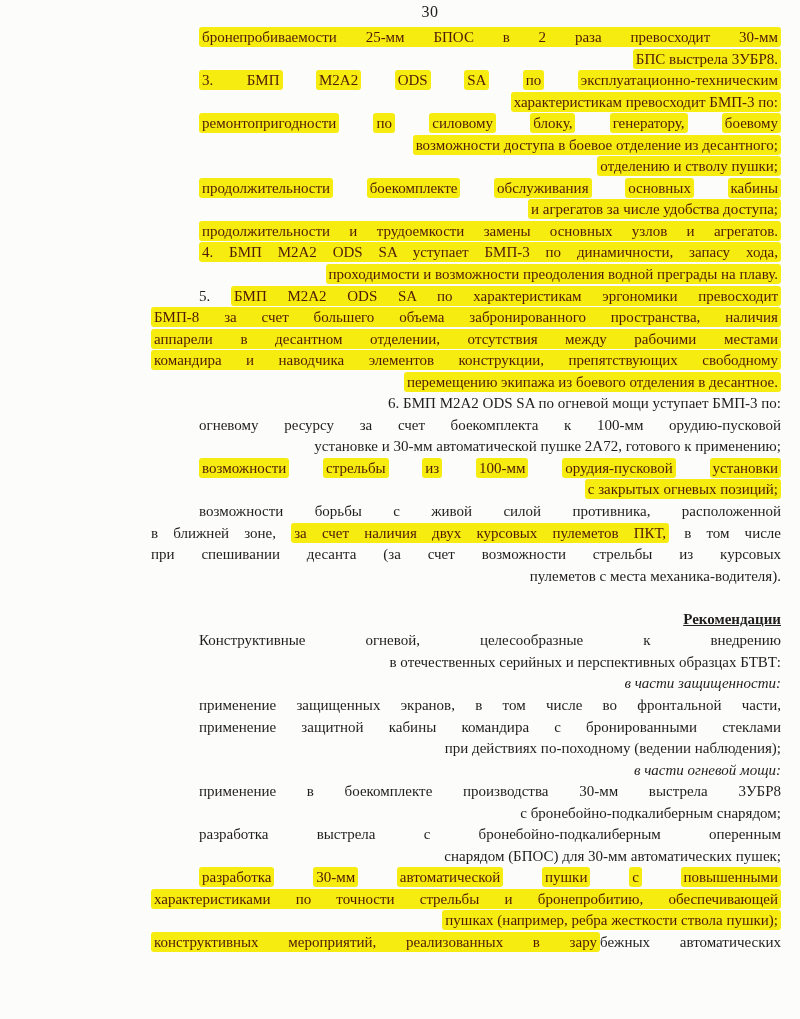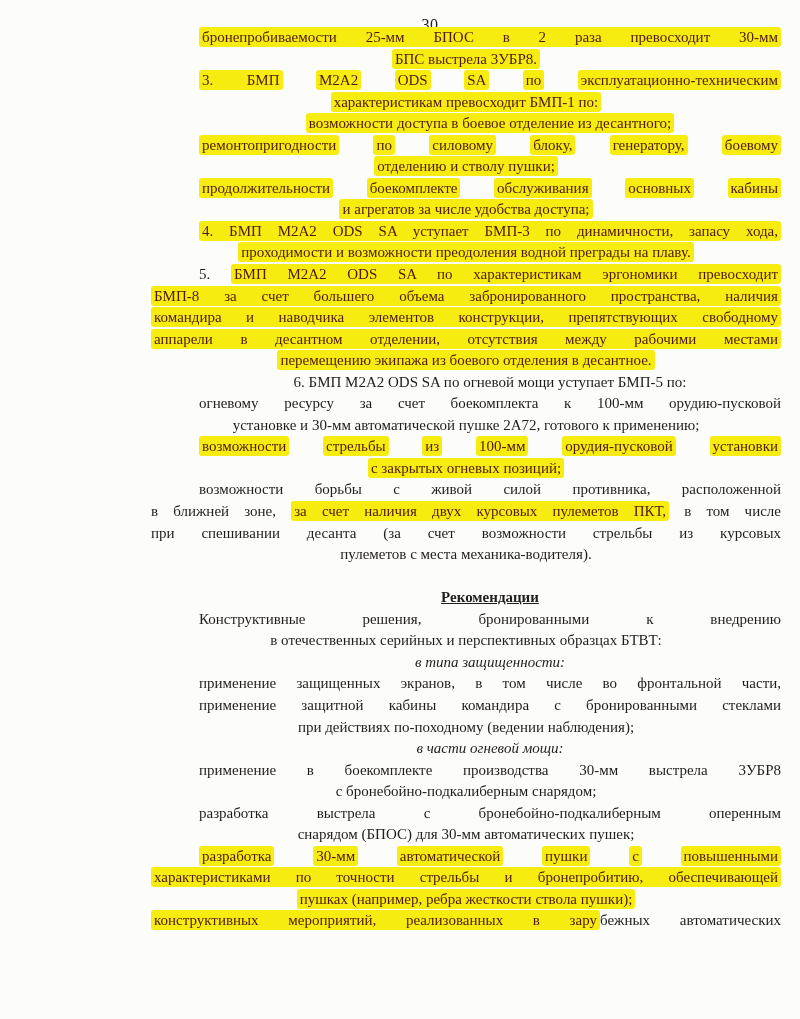--- a/index.html
+++ b/index.html
@@ -13,34 +13,34 @@
   body{
     width:800px;height:1019px;
     background:var(--paper);
     font-family:"Liberation Serif","DejaVu Serif",serif;
     color:var(--ink);
     overflow:hidden;
     position:relative;
   }
   .page-number{
     position:absolute;
-    top:16px;left:115px;width:630px;
+    top:3px;left:115px;width:630px;
     text-align:center;
     font-size:16px;
     letter-spacing:0.5px;
   }
   .doc{
     position:absolute;
     top:27px;left:115px;width:630px;
     font-size:15px;
     line-height:var(--lh);
     margin-left:36px;
   }
   .line{
-    text-align:center;
+    text-align:right;
     min-height:var(--lh);
   }
   .line.ind{ padding-left:48px; }
   .line.just{
     text-align:justify;
     text-align-last:justify;
   }
   .line.blank{ height:var(--lh); }
   .hl{
     background:var(--hl);
@@ -56,47 +56,48 @@
 </style>
 </head>
 <body>
 
 <div class="page-number">30</div>
 
 <div class="doc" id="doc">
     <div class="line ind just"><span class="hl">бронепробиваемости 25-мм БПОС в 2 раза превосходит 30-мм</span></div>
     <div class="line"><span class="hl">БПС выстрела 3УБР8.</span></div>
     <div class="line ind just"><span class="hl">3. БМП</span><span> </span><span class="hl">М2А2</span> <span class="hl">ODS</span> <span class="hl">SA</span> <span class="hl">по</span> <span class="hl">эксплуатационно-техническим</span></div>
-    <div class="line"><span class="hl">характеристикам превосходит БМП-1 по:</span></div>
+    <div class="line"><span class="hl">характеристикам превосходит БМП-3 по:</span></div>
+    <div class="line ind just"><span class="hl">ремонтопригодности</span> <span class="hl">по</span> <span class="hl">силовому</span> <span class="hl">блоку,</span> <span class="hl">генератору,</span> <span class="hl">боевому</span></div>
     <div class="line ind"><span class="hl">возможности доступа в боевое отделение из десантного;</span></div>
-    <div class="line ind just"><span class="hl">ремонтопригодности</span> <span class="hl">по</span> <span class="hl">силовому</span> <span class="hl">блоку,</span> <span class="hl">генератору,</span> <span class="hl">боевому</span></div>
     <div class="line"><span class="hl">отделению и стволу пушки;</span></div>
     <div class="line ind just"><span class="hl">продолжительности</span> <span class="hl">боекомплекте</span> <span class="hl">обслуживания</span> <span class="hl">основных</span> <span class="hl">кабины</span></div>
     <div class="line"><span class="hl">и агрегатов за числе удобства доступа;</span></div>
+    <div class="line ind just"><span class="hl">продолжительности и трудоемкости замены основных узлов и агрегатов.</span></div>
     <div class="line ind just"><span class="hl">4. БМП М2А2 ODS SA уступает БМП-3 по динамичности, запасу хода,</span></div>
     <div class="line"><span class="hl">проходимости и возможности преодоления водной преграды на плаву.</span></div>
     <div class="line ind just"><span>5. </span><span class="hl">БМП М2А2 ODS SA по характеристикам эргономики превосходит</span></div>
     <div class="line just"><span class="hl">БМП-8 за счет большего объема забронированного пространства, наличия</span></div>
+    <div class="line just"><span class="hl">аппарели в десантном отделении, отсутствия между рабочими местами</span></div>
     <div class="line just"><span class="hl">командира и наводчика элементов конструкции, препятствующих свободному</span></div>
-    <div class="line just"><span class="hl">аппарели в десантном отделении, отсутствия между рабочими местами</span></div>
     <div class="line"><span class="hl">перемещению экипажа из боевого отделения в десантное.</span></div>
-    <div class="line ind"><span>6. БМП М2А2 ODS SA по огневой мощи уступает БМП-5 по:</span></div>
+    <div class="line ind"><span>6. БМП М2А2 ODS SA по огневой мощи уступает БМП-3 по:</span></div>
     <div class="line ind just"><span>огневому ресурсу за счет боекомплекта к 100-мм орудию-пусковой</span></div>
     <div class="line"><span>установке и 30-мм автоматической пушке 2А72, готового к применению;</span></div>
     <div class="line ind just"><span class="hl">возможности</span> <span class="hl">стрельбы</span> <span class="hl">из</span> <span class="hl">100-мм</span> <span class="hl">орудия-пусковой</span> <span class="hl">установки</span></div>
     <div class="line"><span class="hl">с закрытых огневых позиций;</span></div>
     <div class="line ind just"><span>возможности борьбы с живой силой противника, расположенной</span></div>
     <div class="line just"><span>в ближней зоне, </span><span class="hl">за счет наличия двух курсовых пулеметов ПКТ,</span><span> в том числе</span></div>
     <div class="line just"><span>при спешивании десанта (за счет возможности стрельбы из курсовых</span></div>
     <div class="line"><span>пулеметов с места механика-водителя).</span></div>
     <div class="line blank"></div>
     <div class="line ind"><span class="b u">Рекомендации</span></div>
-    <div class="line ind just"><span>Конструктивные решения, бронированными к внедрению</span></div>
+    <div class="line ind just"><span>Конструктивные огневой, целесообразные к внедрению</span></div>
     <div class="line"><span>в отечественных серийных и перспективных образцах БТВТ:</span></div>
-    <div class="line ind"><span class="i">в типа защищенности:</span></div>
+    <div class="line ind"><span class="i">в части защищенности:</span></div>
     <div class="line ind just"><span>применение защищенных экранов, в том числе во фронтальной части,</span></div>
     <div class="line ind just"><span>применение защитной кабины командира с бронированными стеклами</span></div>
     <div class="line"><span>при действиях по-походному (ведении наблюдения);</span></div>
     <div class="line ind"><span class="i">в части огневой мощи:</span></div>
     <div class="line ind just"><span>применение в боекомплекте производства 30-мм выстрела 3УБР8</span></div>
     <div class="line"><span>с бронебойно-подкалиберным снарядом;</span></div>
     <div class="line ind just"><span>разработка выстрела с бронебойно-подкалиберным оперенным</span></div>
     <div class="line"><span>снарядом (БПОС) для 30-мм автоматических пушек;</span></div>
     <div class="line ind just"><span class="hl">разработка</span> <span class="hl">30-мм</span> <span class="hl">автоматической</span> <span class="hl">пушки</span> <span class="hl">с</span> <span class="hl">повышенными</span></div>
     <div class="line just"><span class="hl">характеристиками по точности стрельбы и бронепробитию, обеспечивающей</span></div>

